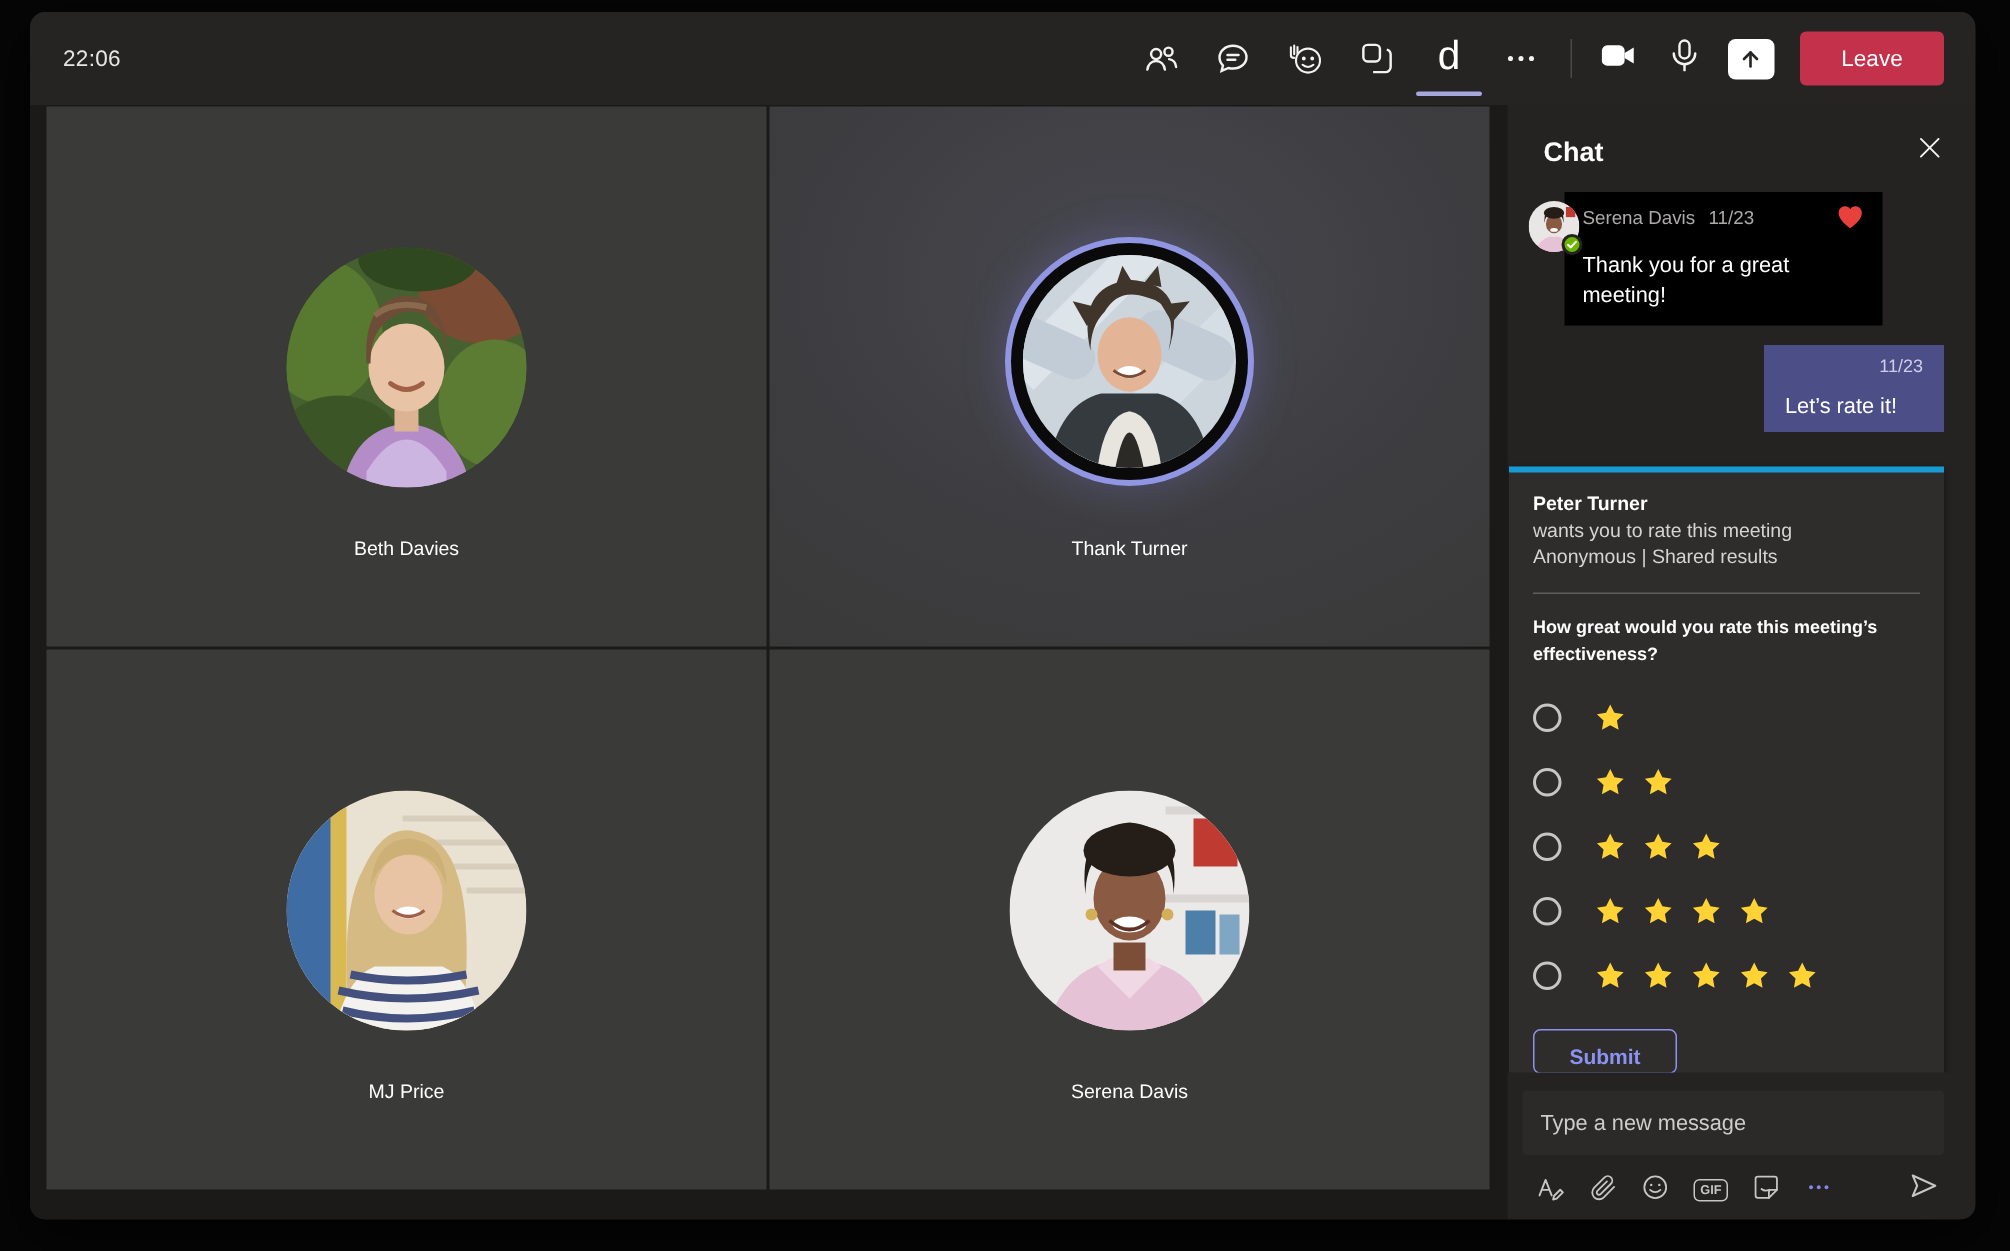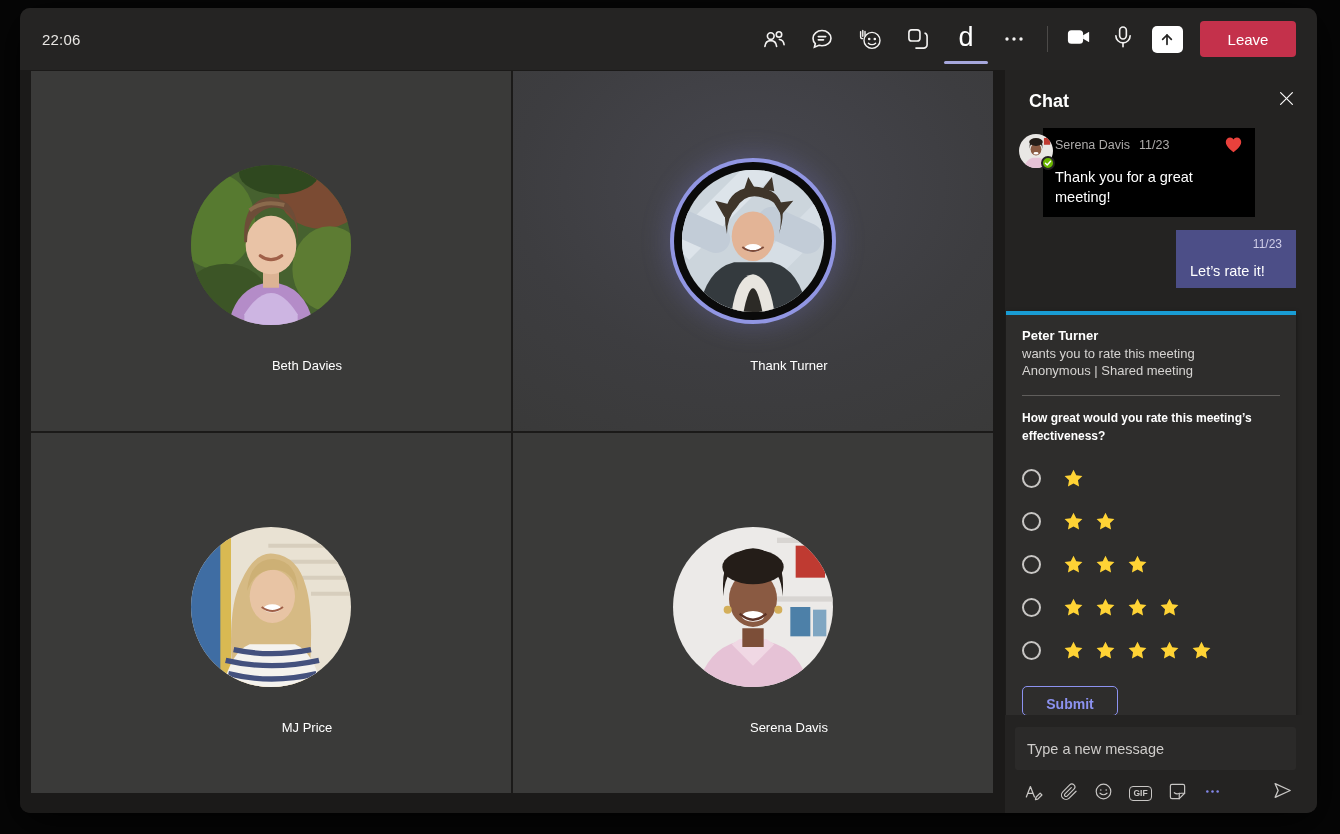--- a/index.html
+++ b/index.html
@@ -22,21 +22,21 @@
   
   .main{display:flex;height:743px;}
   .stage{width:985px;box-sizing:border-box;background:#1b1a19;padding:1px 12px 20px 11px;}
   .grid{display:grid;grid-template-columns:1fr 1fr;grid-template-rows:1fr 1fr;gap:2px;height:100%;}
   .tile{background:#3a3a39;position:relative;overflow:hidden;}
   .tile.speaking{background:radial-gradient(ellipse 430px 330px at 50% 32%,#47474f 0%,#3d3d40 55%,#393938 100%);}
   .avatar{position:absolute;left:50%;top:94px;transform:translateX(-50%);width:160px;height:160px;border-radius:50%;overflow:hidden;}
   .avatar svg,.avatar-sm svg{display:block;width:100%;height:100%;}
   .ring{position:absolute;left:50%;top:91px;transform:translateX(-50%);padding:8px;background:#0a0a0a;border-radius:50%;box-shadow:0 0 0 4px #9196e3,0 0 26px 8px rgba(130,134,232,.22);}
   .ring .photo{width:142px;height:142px;border-radius:50%;overflow:hidden;}
-  .tile-name{position:absolute;top:287px;left:0;width:100%;text-align:center;color:#fff;font-size:13px;margin-left:36px;}
+  .tile-name{position:absolute;top:287px;left:0;width:100%;text-align:center;color:#fff;font-size:13px;}
 
   
   .chat-panel{width:312px;background:#242322;display:flex;flex-direction:column;box-sizing:border-box;}
   .chat-header{display:flex;align-items:flex-start;padding:21px 23px 4px 24px;}
   .chat-title{flex:1;color:#fff;font-size:18px;font-weight:700;}
   .chat-close{cursor:pointer;display:flex;}
 
   .chat-scroll{flex:1;display:flex;flex-direction:column;overflow:hidden;}
   .msg-received{position:relative;margin:12px 62px 0 14px;}
   .avatar-sm{position:absolute;left:0;top:6px;width:34px;height:34px;border-radius:50%;overflow:hidden;z-index:2;}
@@ -312,21 +312,21 @@
         </div>
 
         <div class="msg-sent">
           <div class="sent-time">11/23</div>
           <div class="sent-text">Let’s rate it!</div>
         </div>
 
         <div class="poll">
           <div class="poll-author">Peter Turner</div>
           <div class="poll-sub">wants you to rate this meeting</div>
-          <div class="poll-sub">Anonymous | Shared meeting</div>
+          <div class="poll-sub">Anonymous | Shared results</div>
           <hr class="poll-divider">
           <div class="poll-question">How great would you rate this meeting’s effectiveness?</div>
           <div class="poll-options">
               <div class="option">
                 <span class="radio"></span>
                 <span class="stars">
                   <svg width="21" height="21" viewBox="0 0 24 24" fill="#ffd335">
                     <path d="M12 1.9l3.15 6.38 7.05.97-5.1 4.87 1.25 6.98L12 17.8l-6.35 3.3 1.25-6.98-5.1-4.87 7.05-.97z"></path>
                   </svg>
                 </span>

